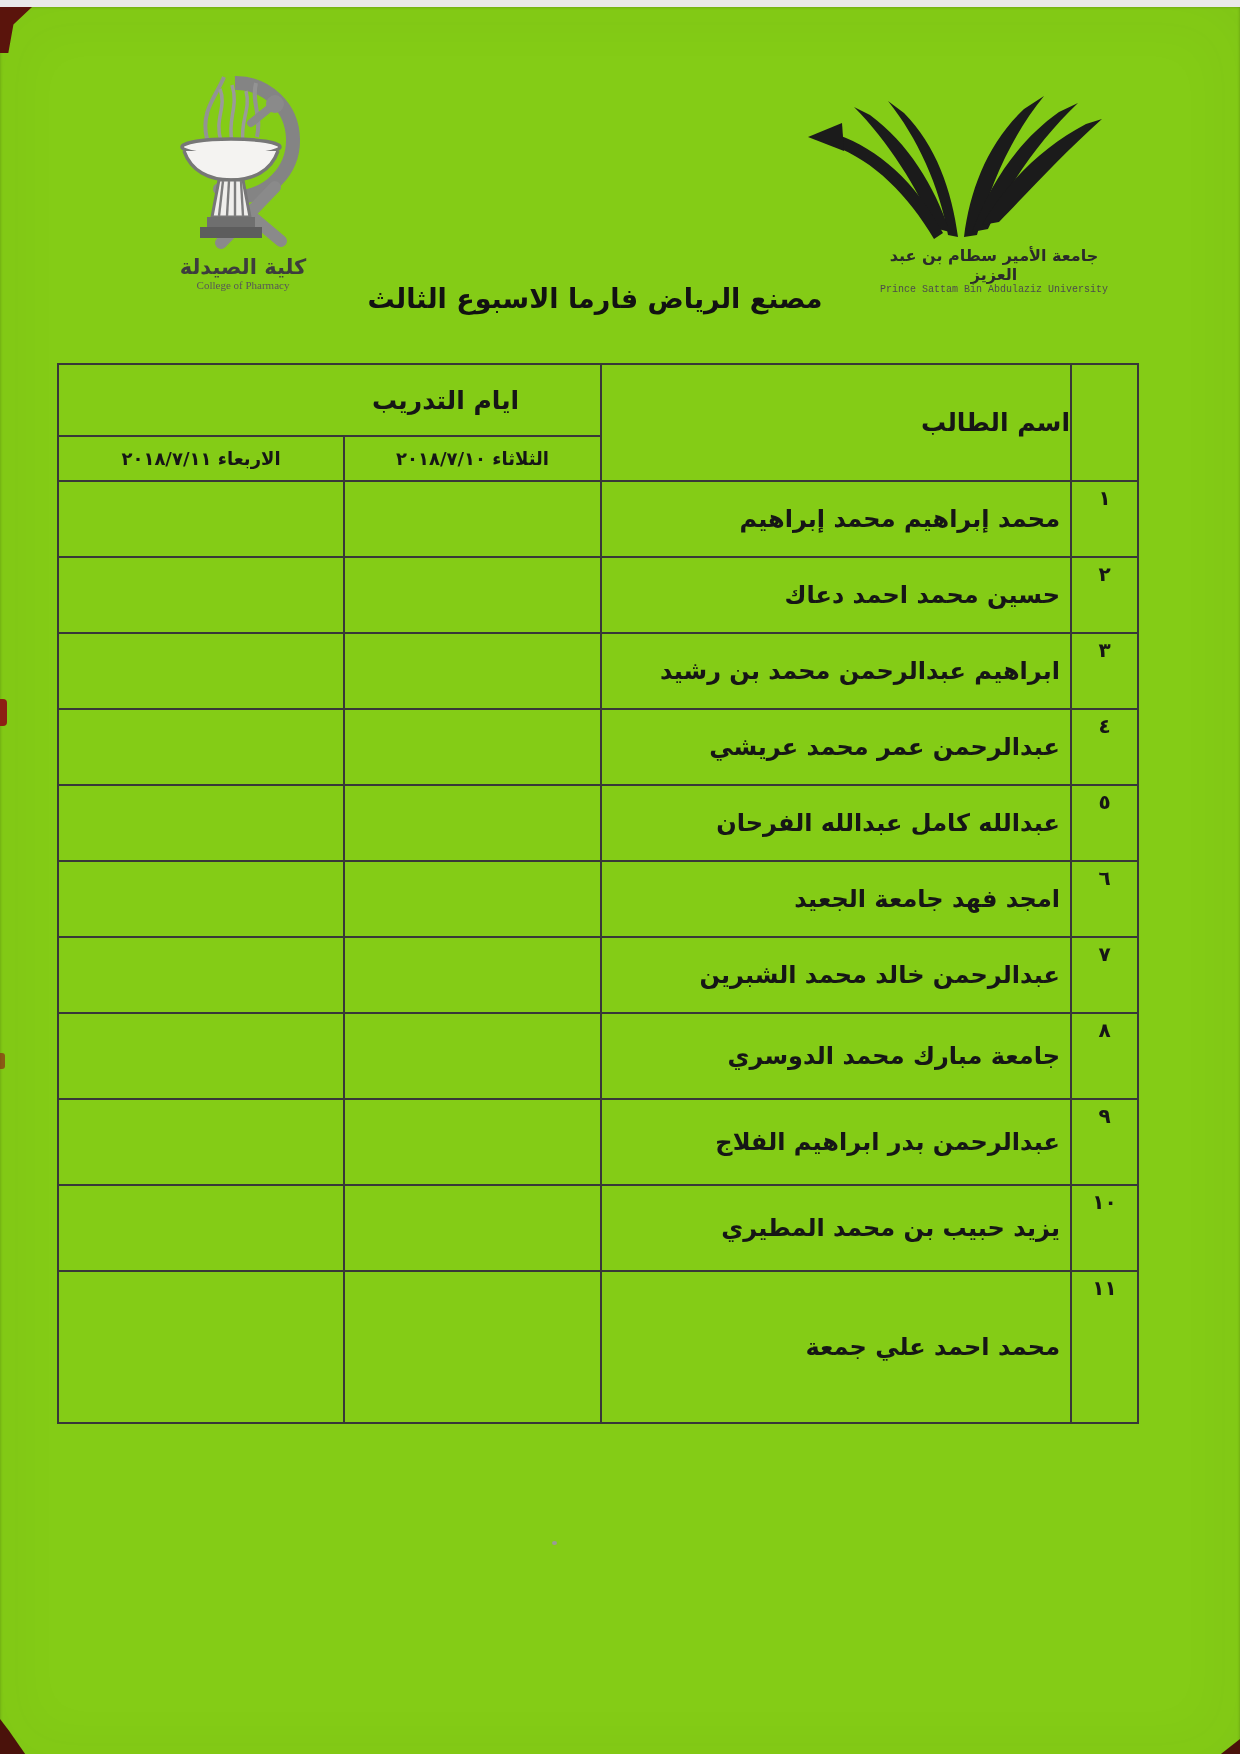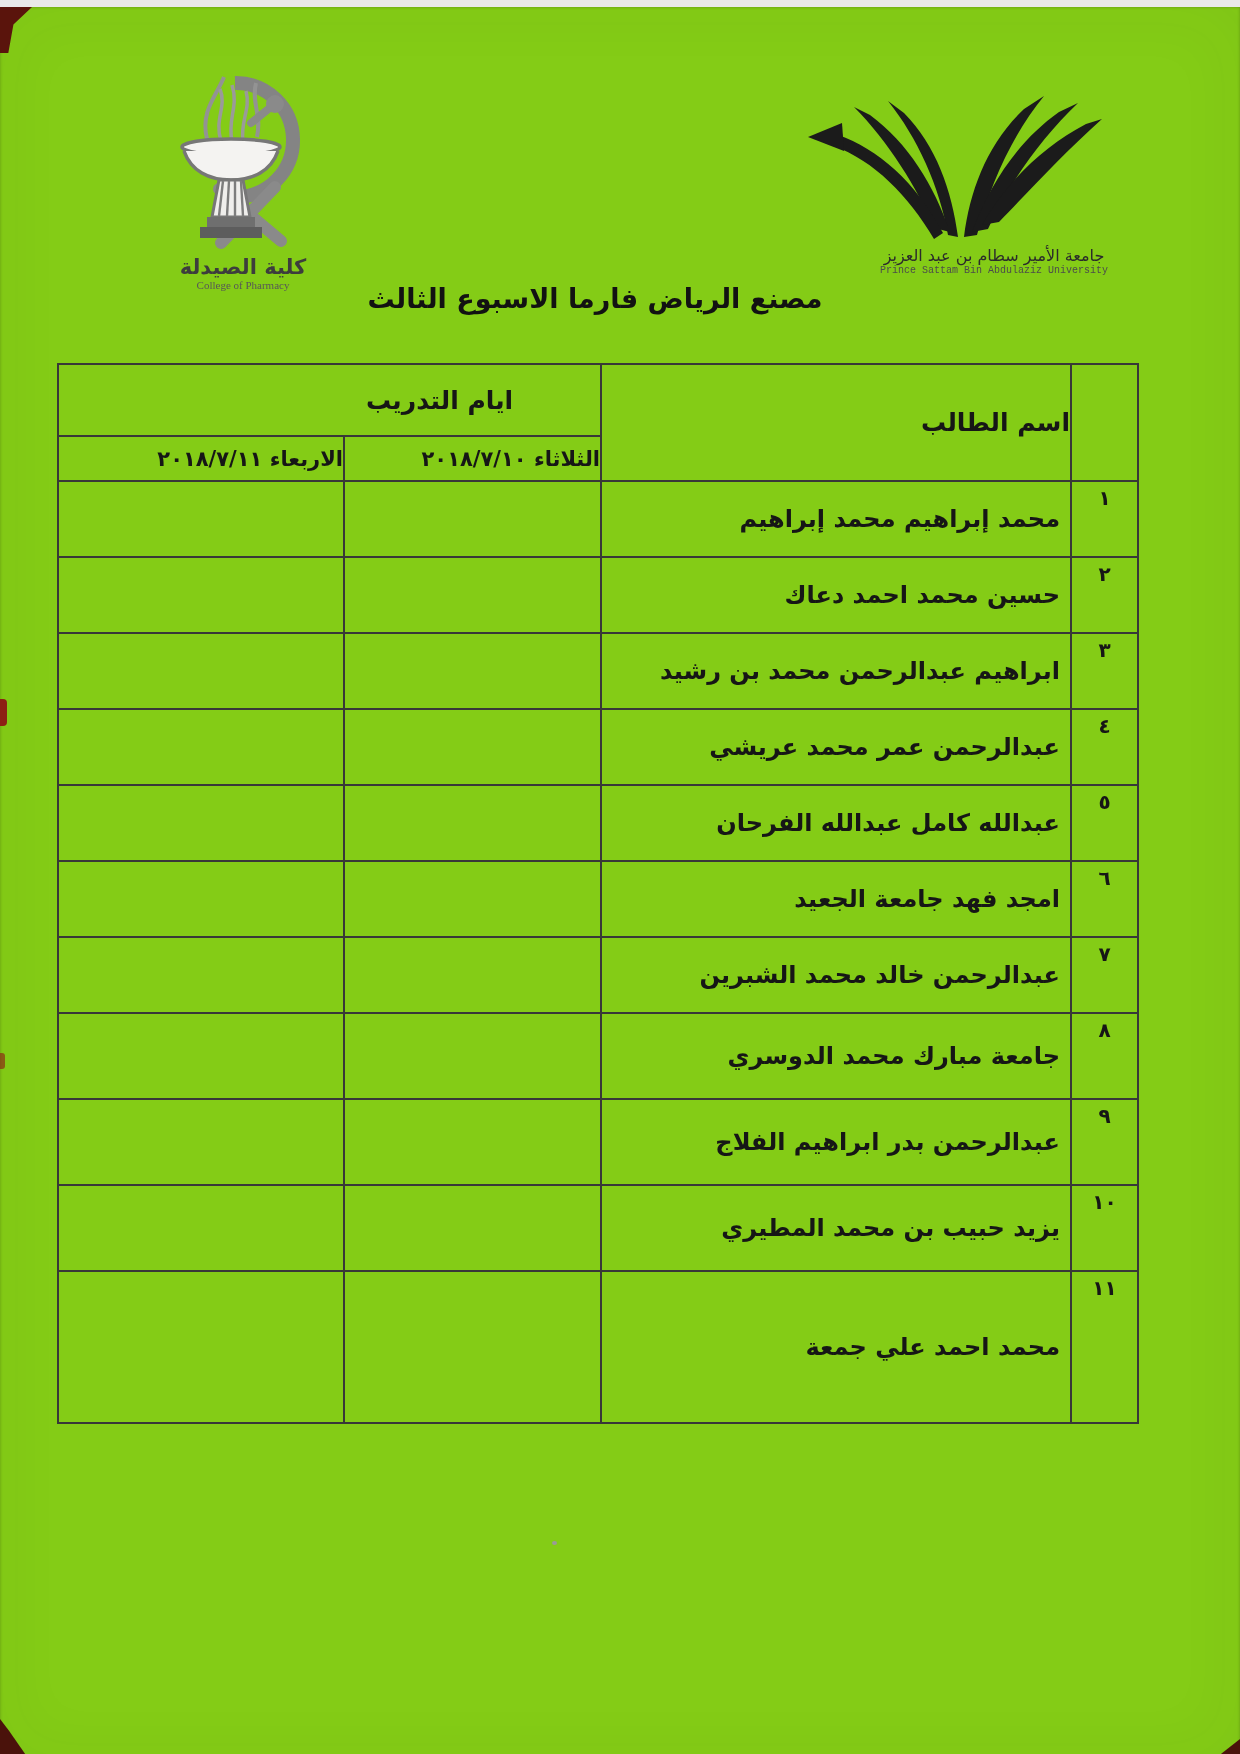--- a/index.html
+++ b/index.html
@@ -19,21 +19,21 @@
     clip-path:polygon(0 0,30% 28%,100% 100%,0 100%);}
   .art-br{left:1212px;top:1732px;width:28px;height:22px;background:#4a120b;
     clip-path:polygon(100% 0,100% 100%,0 100%);}
   .art-speck{left:552px;top:1534px;width:5px;height:4px;background:#9a9a9a;border-radius:50%;}
   
   .logo{position:absolute;text-align:center;}
   .logo-pharm{left:163px;top:60px;width:160px;}
   .ph-ar{margin-top:2px;font-size:21px;font-weight:bold;color:#3d3d3d;letter-spacing:1px;}
   .ph-en{font-size:11px;color:#575757;font-family:"Liberation Serif",serif;}
   .logo-univ{left:796px;top:84px;width:326px;}
-  .un-ar{margin-top:1px;font-size:16px;font-weight:normal;color:#2b2b2b;padding-left:70px;}
+  .un-ar{margin-top:1px;font-size:16px;font-weight:bold;color:#2b2b2b;padding-left:70px;}
   .un-en{font-size:10px;color:#4c4c4c;padding-left:70px;font-family:Liberation Mono, monospace;}
   
   .doc-title{
     position:absolute;left:0;top:276px;width:1190px;text-align:center;
     font-size:27px;font-weight:bold;direction:rtl;color:#121212;
   }
   
   table.sheet{
     position:absolute;left:57px;top:356px;width:1080px;
     border-collapse:collapse;direction:rtl;table-layout:fixed;padding-left:8px;
@@ -41,22 +41,22 @@
   .sheet th,.sheet td{border:2px solid #383838;padding:0;overflow:hidden;}
   .col-serial{width:67px;}
   .col-name{width:470px;}
   .col-day1{width:257px;}
   .col-day2{width:286px;}
   .h-top{height:72px;}
   .h-dates{height:45px;}
   th{font-weight:bold;}
   .name-h{font-size:25px;text-align:right;padding-right:10px;vertical-align:middle;}
   .days-h{font-size:25px;text-align:center;vertical-align:middle;}
-  .days-h span{position:relative;left:110px;}
-  .date-h{font-size:21px;text-align:right;vertical-align:middle;}
+  .days-h span{position:relative;left:116px;}
+  .date-h{font-size:18px;text-align:center;vertical-align:middle;}
   tbody td{height:70px;}
   tbody tr:nth-child(n+8) td{height:80px;}
   tbody tr:last-child td{height:146px;}
   td.serial{vertical-align:top;text-align:center;font-weight:bold;font-size:20px;padding-top:4px;}
   td.name{vertical-align:middle;text-align:right;padding-right:10px;font-weight:bold;font-size:24px;}
   td.day{background:transparent;}
 </style>
 </head>
 <body>
 

